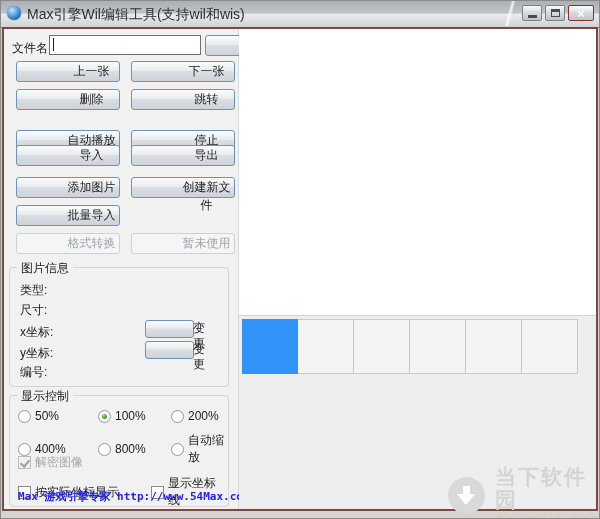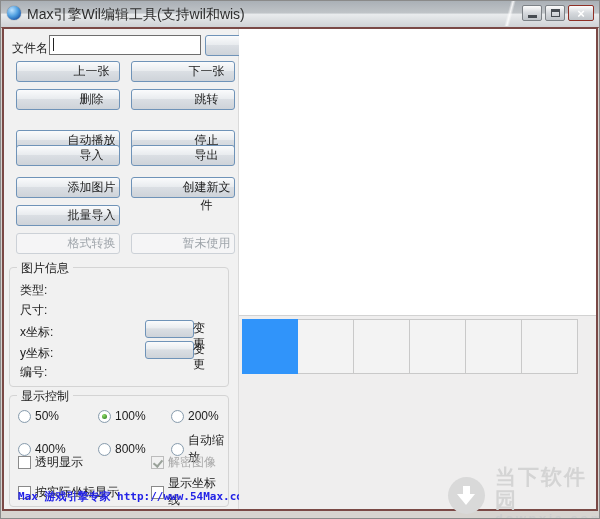--- a/index.html
+++ b/index.html
@@ -163,24 +163,20 @@
               <span class="radio"></span>
               <span>800%</span>
             </span>
           <span class="opt cell-c">
               <span class="radio"></span>
               <span>自动缩放</span>
             </span>
         </div>
 
         <div class="ctl-row cr1">
-          <span class="opt cell-w">
-              <span class="check"></span>
-              <span>透明显示</span>
-            </span>
           <span class="opt cell-c disabled">
               <span class="check on"></span>
               <span>解密图像</span>
             </span>
         </div>
         <div class="ctl-row cr2">
           <span class="opt cell-w">
               <span class="check"></span>
               <span>按实际坐标显示</span>
             </span>

